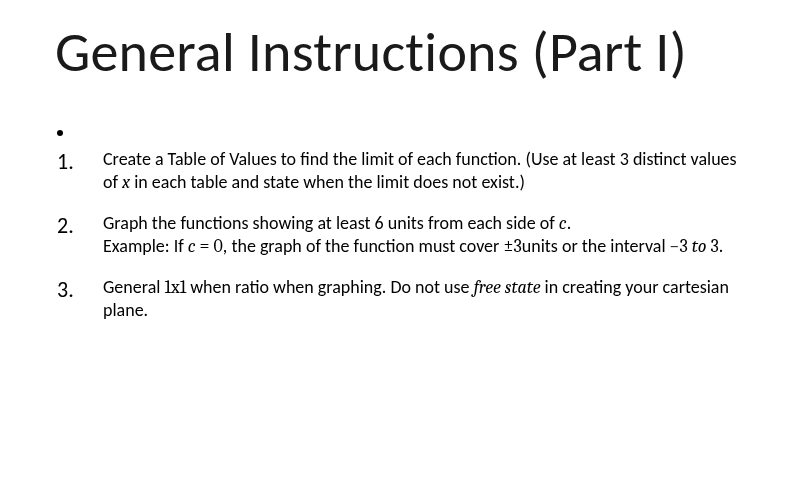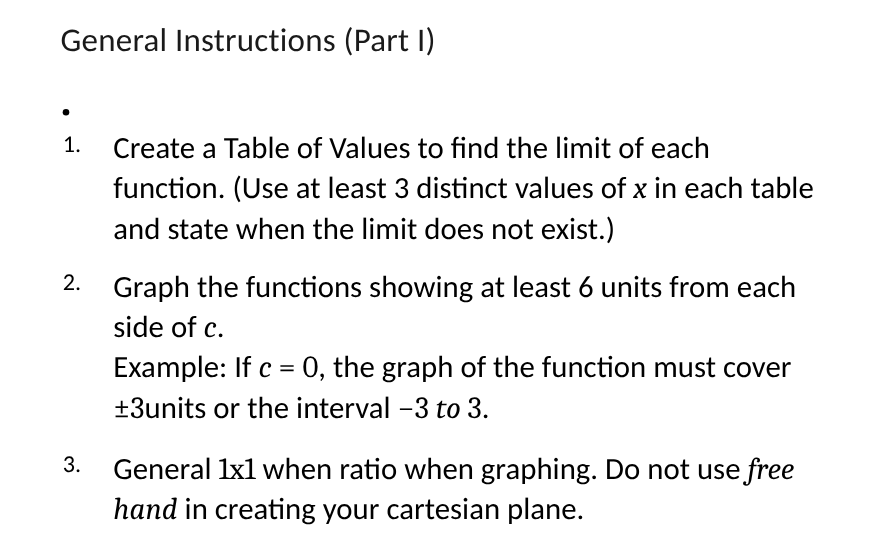--- a/index.html
+++ b/index.html
@@ -11,37 +11,37 @@
     font-family: Calibri, "Segoe UI", Arial, sans-serif;
     color: #000000;
   }
   .slide {
     box-sizing: border-box;
     width: 804px;
     height: 503px;
     padding: 18px 55px 30px 55px;
   }
   .title {
-    font-size: 30px;
+    font-size: 56px;
     font-weight: 400;
     letter-spacing: 0.2px;
     margin: 0 0 62px 0;
     color: #1a1a1a;
   }
   ol.instructions {
     list-style: none;
     margin: 0;
     padding: 0;
     counter-reset: item;
   }
   ol.instructions > li {
     counter-increment: item;
     position: relative;
     padding-left: 48px;
-    font-size: 28px;
+    font-size: 18px;
     line-height: 1.28;
     margin-bottom: 18px;
   }
   ol.instructions > li::before {
     content: counter(item) ".";
     position: absolute;
     left: 2px;
     top: 0;
     font-size: 22px;
   }
@@ -80,18 +80,18 @@
       <span class="num-dot"></span>
       <span>Create a Table of Values to find the limit of each function. (Use at least 3 distinct values of </span><span class="math-it">x</span><span> in each table and state when the limit does not exist.)</span>
     </li>
 
     <li>
       <span>Graph the functions showing at least 6 units from each side of </span><span class="math-it">c</span><span>.</span><br>
       <span>Example: If </span><span class="math-it">c</span><span class="math-up"> = </span><span class="math-up">0</span><span>, the graph of the function must cover </span><span class="math-up">±</span><span class="math-up">3</span><span>units or the interval </span><span class="minus">−</span><span class="math-up">3</span><span class="math-it"> to </span><span class="math-up">3</span><span>.</span>
     </li>
 
     <li>
-      <span>General </span><span class="math-up">1x1</span><span> when ratio when graphing. Do not use </span><span class="math-it">free hand</span><span> in creating your cartesian plane.</span>
+      <span>General </span><span class="math-up">1x1</span><span> when ratio when graphing. Do not use </span><span class="math-it">free state</span><span> in creating your cartesian plane.</span>
     </li>
 
   </ol>
 
 </div>
 
 </body></html>

